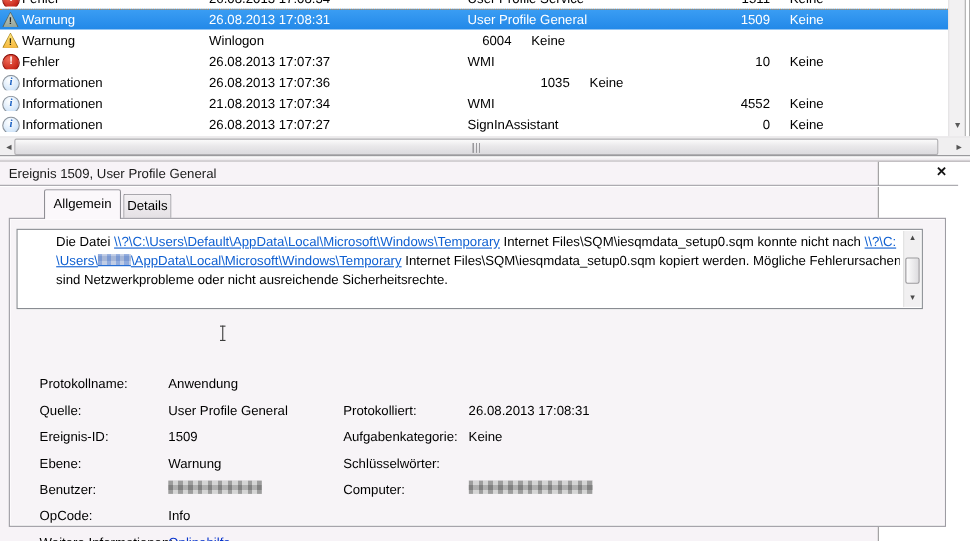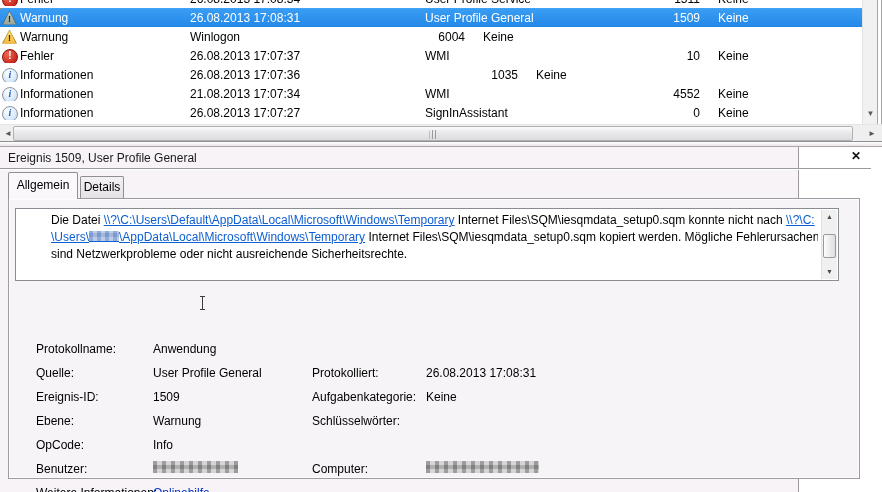--- a/index.html
+++ b/index.html
@@ -55,21 +55,21 @@
   .splitter { position:absolute; left:0; top:141px; width:882px; height:6px;
       background:linear-gradient(#ffffff,#e9e5e9); border-top:1px solid #8f8f93; border-bottom:1px solid #aaa6aa; }
 
   
   .details { position:absolute; left:0; top:147px; width:799px; height:345px; background:#f7f3f7; border-right:1px solid #9b9b9b; }
   .d-title { position:absolute; left:8px; top:4px; color:#1a1a1a; }
   .d-close { position:absolute; left:846px; top:2px; width:20px; height:16px; text-align:center;
       font-weight:bold; font-size:12px; color:#111; cursor:default; }
   .d-divider { position:absolute; left:0; top:21px; width:871px; border-top:1px solid #9b9aa0; border-bottom:1px solid #fff; }
 
-  .tab { position:absolute; border:1px solid #8f8e94; border-bottom:none; border-radius:2px 2px 0 0; text-align:center; }
+  .tab { position:absolute; border:1px solid #8f8e94; border-bottom:none; border-radius:2px 2px 0 0; text-align:center;margin-left:32px; }
   .tab.active { left:8px; top:25px; width:70px; height:27px; background:#fbf8fb; z-index:3; line-height:25px; }
   .tab.inactive { left:80px; top:29px; width:44px; height:23px; background:linear-gradient(#f4f1f4,#e4e0e4); line-height:21px; z-index:1; }
 
   .tab-frame { position:absolute; left:8px; top:51px; width:852px; height:281px; background:#f7f4f7;
       border:1px solid #9d9ca2; box-shadow:inset 0 0 0 1px #fdfbfd; z-index:2; }
 
   
   .msgbox { position:absolute; left:6px; top:9px; width:824px; height:73px; background:#fff; border:1px solid #898c92; }
   .msg-lines { position:absolute; left:4px; top:3px; right:20px; bottom:2px; overflow:hidden;margin-left:31px; }
   .msg-line { white-space:nowrap; height:17px; line-height:17px; }
@@ -231,28 +231,28 @@
           <span class="f-l-value">1509</span>
           <span class="f-r-label">Aufgabenkategorie:</span>
           <span class="f-r-value">Keine</span>
         </div>
         <div class="frow">
           <span class="f-l-label">Ebene:</span>
           <span class="f-l-value">Warnung</span>
           <span class="f-r-label">Schlüsselwörter:</span>
         </div>
         <div class="frow">
-          <span class="f-l-label">OpCode:</span>
-          <span class="f-l-value">Info</span>
-        </div>
-        <div class="frow">
           <span class="f-l-label">Benutzer:</span>
           <span class="f-l-value redacted-gray" style="width: 85px;"></span>
           <span class="f-r-label">Computer:</span>
           <span class="f-r-value redacted-gray" style="width: 113px;"></span>
         </div>
         <div class="frow">
+          <span class="f-l-label">OpCode:</span>
+          <span class="f-l-value">Info</span>
+        </div>
+        <div class="frow">
           <span class="f-l-label">Weitere Informationen:</span>
           <span class="f-l-value f-link">Onlinehilfe</span>
         </div>
       </div>
   </div>
 </div>
 
 </body></html>

